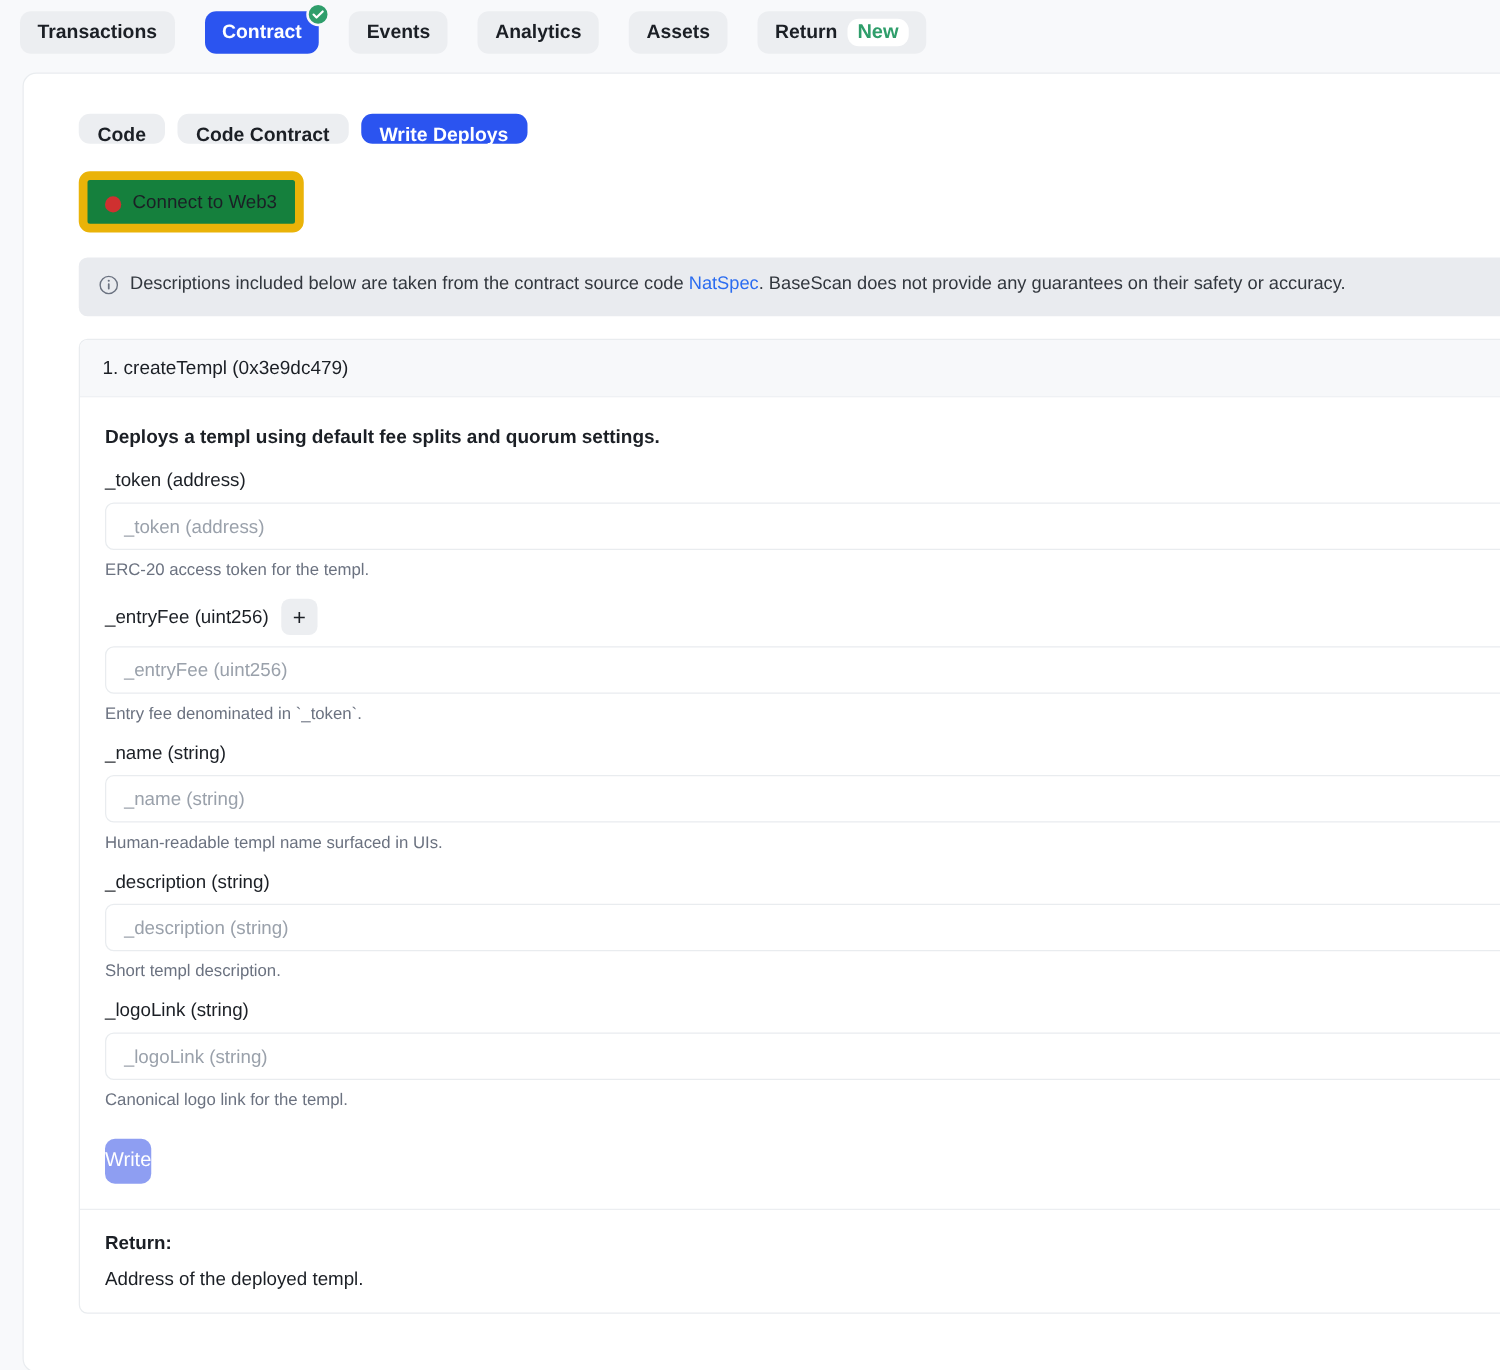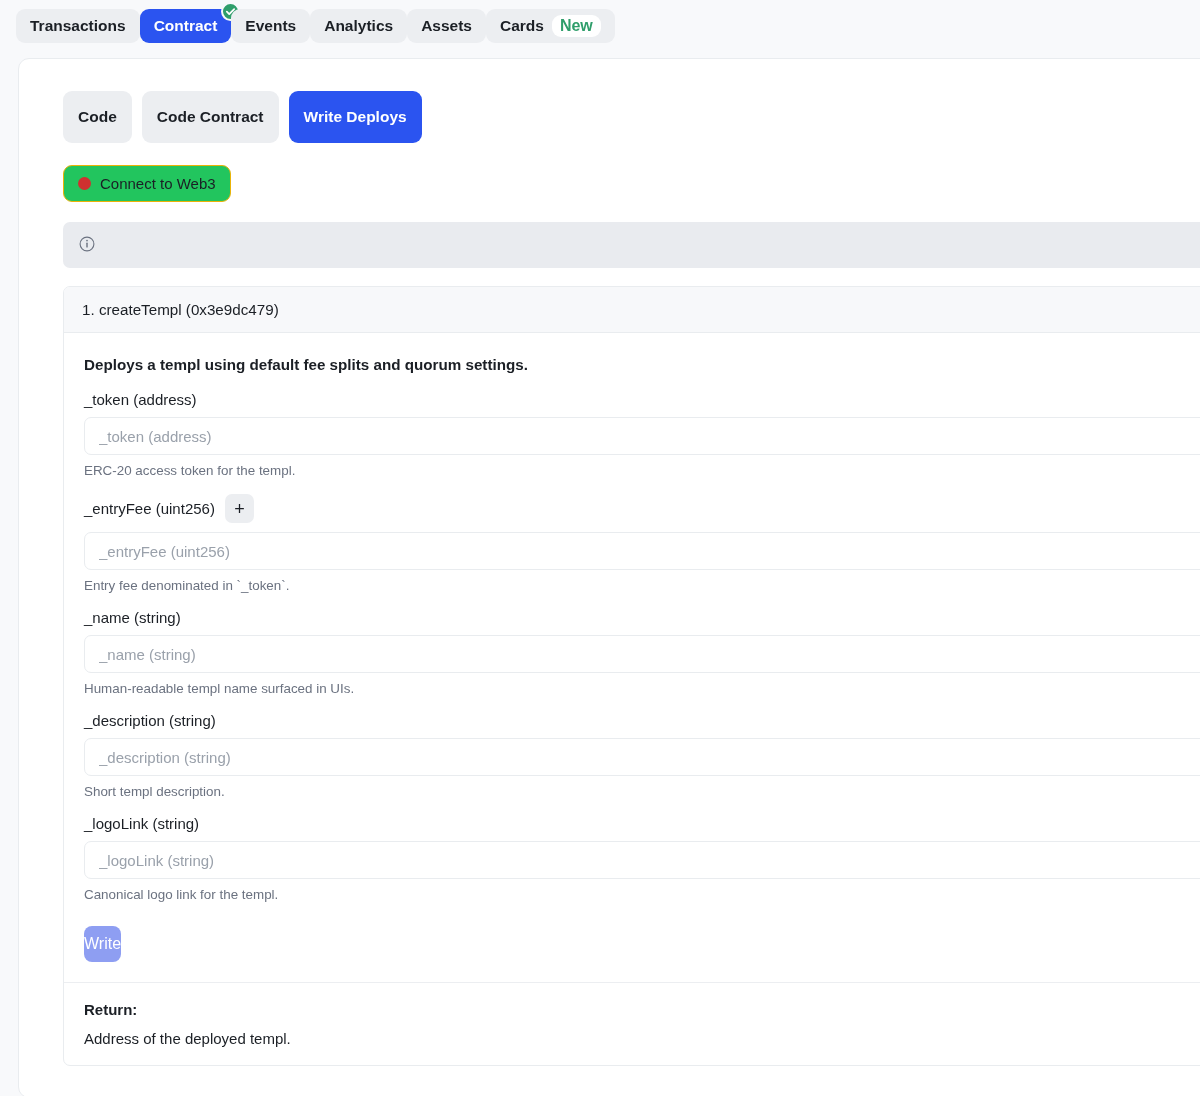--- a/index.html
+++ b/index.html
@@ -10,21 +10,21 @@
     overflow: hidden;
     background: #f8f9fb;
     font-family: "Liberation Sans", sans-serif;
     -webkit-font-smoothing: antialiased;
   }
 
   
   .tabstrip {
     display: flex;
     align-items: center;
-    gap: 0;
+    gap: 24px;
     padding: 9px 0 9px 16px;
     background: #f8f9fb;
     height: 52px;
     white-space: nowrap;
   }
   .tab {
     position: relative;
     display: inline-flex;
     align-items: center;
     gap: 8px;
@@ -88,35 +88,35 @@
     margin: 10px 0 0 22px;
   }
   .subtab {
     background: #eceef1;
     color: #1b1f25;
     border: none;
     border-radius: 9px;
     font-size: 15.5px;
     font-weight: 700;
     padding: 10px 15px;
-    height: 52px;
+    height: 24px;
     line-height: 1;
     cursor: pointer;
     font-family: "Liberation Sans", sans-serif;
   }
   .subtab.active { background: #2b54f0; color: #fff; }
 
   
   .connect {
     display: inline-flex;
-    align-items: center;
+    align-items: flex-end;
     gap: 9px;
     margin: 22px 0 0 22px;
-    background: #22c55e;
-    border: 1px solid #eab308;
+    background: #15803d;
+    border: 7px solid #eab308;
     border-radius: 9px;
     padding: 9px 14px;
     font-size: 15px;
     color: #1b1f25;
     cursor: pointer;
     font-family: "Liberation Sans", sans-serif;
   }
   .dot-red {
     width: 13px; height: 13px; border-radius: 50%;
     background: #cf3030;
@@ -261,21 +261,21 @@
 
   <button class="tab">
     <span>Analytics</span>
   </button>
 
   <button class="tab">
     <span>Assets</span>
   </button>
 
   <button class="tab">
-    <span>Cards</span>
+    <span>Return</span>
     <span class="badge-new">New</span>
   </button>
 </div>
 
 <div class="card">
 
   
   <div class="subtabs">
     <button class="subtab">
       <span>Code</span>
@@ -296,20 +296,21 @@
 
   
   <div class="notice">
     <span>
       <svg width="16" height="16" viewBox="0 0 16 16" aria-hidden="true">
         <circle cx="8" cy="8" r="6.9" fill="none" stroke="#6b7280" stroke-width="1.1"></circle>
         <circle cx="8" cy="4.6" r="0.85" fill="#6b7280"></circle>
         <rect x="7.3" y="6.6" width="1.4" height="5" rx="0.6" fill="#6b7280"></rect>
       </svg>
     </span>
+    <span><span>Descriptions included below are taken from the contract source code </span><a href="#">NatSpec</a><span>. BaseScan does not provide any guarantees on their safety or accuracy.</span></span>
   </div>
 
   
   <div class="fn">
 
     <div class="fn-head">1. createTempl (0x3e9dc479)</div>
 
     <div class="fn-body">
 
       <div class="fn-title">Deploys a templ using default fee splits and quorum settings.</div>

